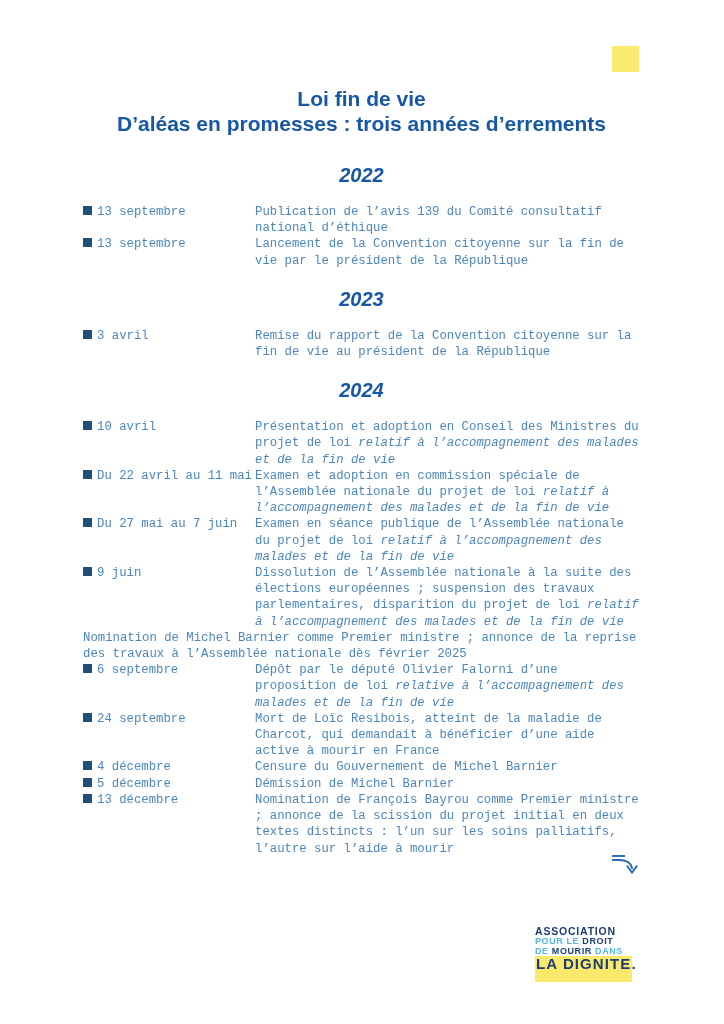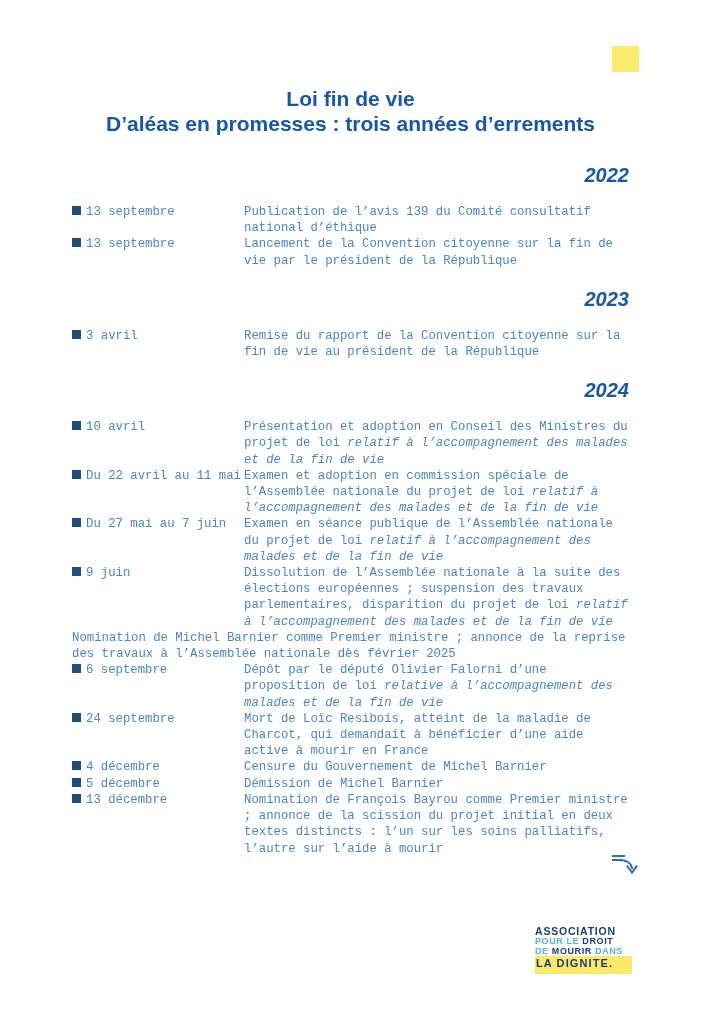--- a/index.html
+++ b/index.html
@@ -11,32 +11,32 @@
     background:#ffffff;
     font-family:"Liberation Sans", sans-serif;
     overflow:hidden;
   }
   .corner-square {
     position:absolute; top:46px; right:85px;
     width:27px; height:26px;
     background:#FAEC6E;
   }
   .content {
-    position:absolute; left:72px; top:0;
+    position:absolute; left:83px; top:0;
     width:557px;
   }
   .doc-title {
     margin:86px 0 0 0;
     text-align:center;
     color:#1757A7;
     font-size:21px; line-height:25px; font-weight:bold;
   }
   .year {
     margin:19px 0 17px 0;
-    text-align:right;
+    text-align:center;
     color:#1757A7;
     font-size:20px; line-height:23px;
     font-weight:bold; font-style:italic;
   }
   .year.first { margin-top:28px; }
   .rows { }
   .row {
     display:flex;
     font-size:12.3px; line-height:16.2px;
     color:#4C86BE;
@@ -62,23 +62,23 @@
     font-weight:bold;
     line-height:10px;
   }
   .logo .l1 { color:#1B3D74; font-size:10.5px; letter-spacing:0.8px; white-space:nowrap; }
   .logo .l2, .logo .l3 { font-size:9px; letter-spacing:0.6px; white-space:nowrap; }
   .logo .light { color:#52B5E0; }
   .logo .dark  { color:#1B3D74; }
   .logo .l4 {
     background:#FAE96A;
     color:#1B3D74;
-    font-size:11px; letter-spacing:1.1px;
+    font-size:15px; letter-spacing:1.1px;
     line-height:13px;
-    padding:1px 2px 4px 1px;
+    padding:1px 2px 12px 1px;
     white-space:nowrap;
   }
 </style>
 </head>
 <body>
 
 <div class="page">
 
   <div class="corner-square"></div>
 

